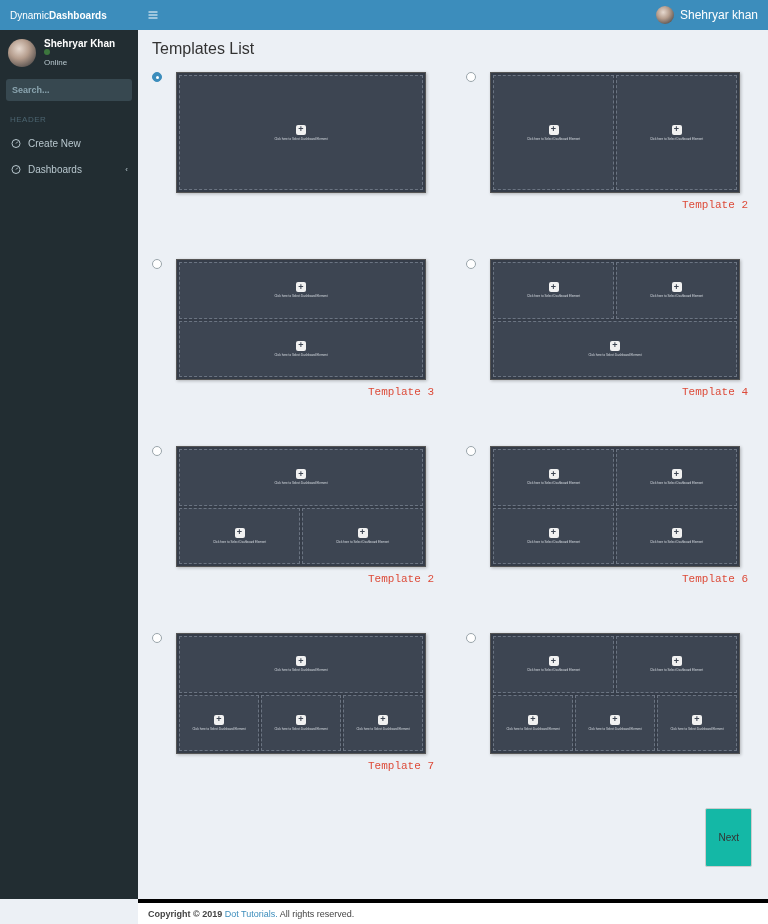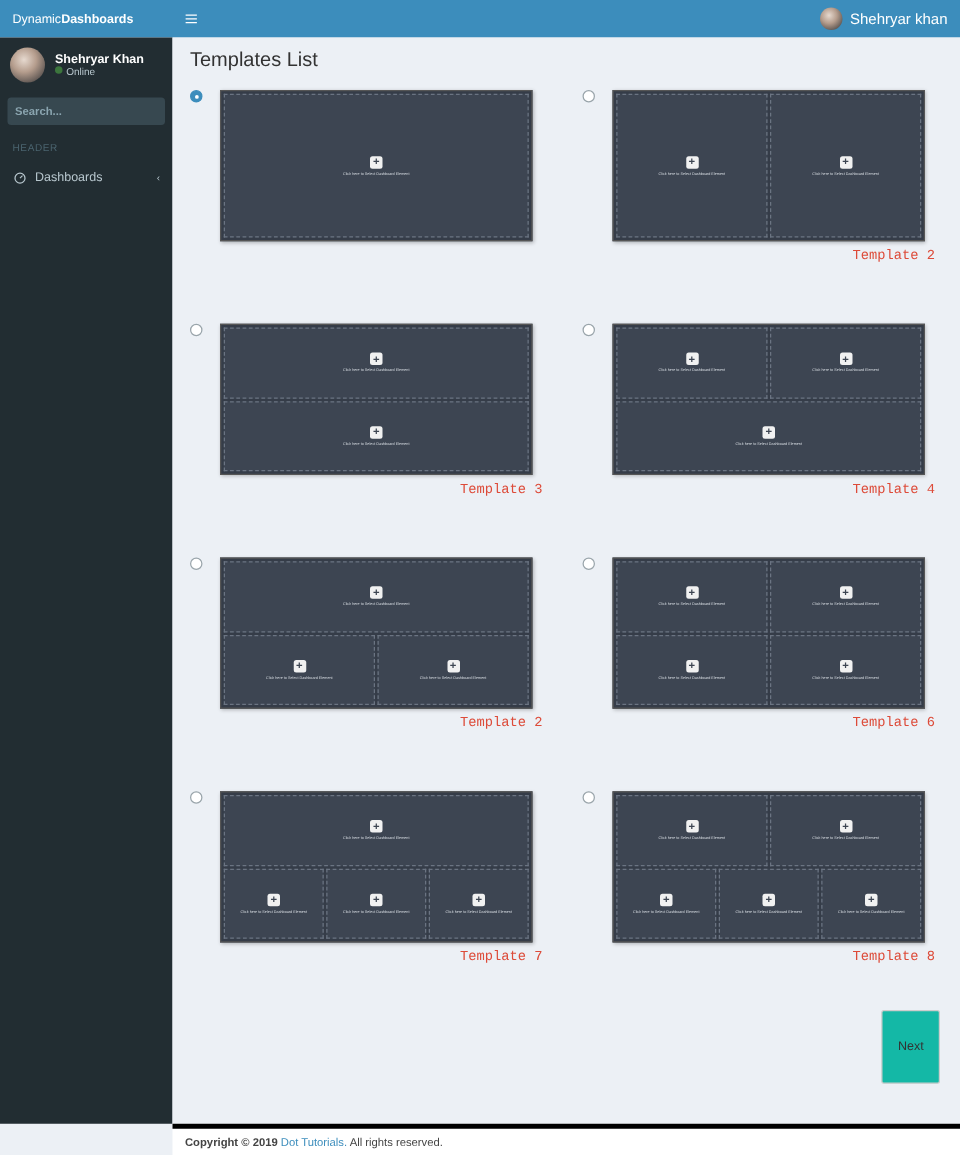--- a/index.html
+++ b/index.html
@@ -65,21 +65,21 @@
     align-items: center;
     gap: 8px;
     padding: 8px;
   }
   .sidebar .avatar-lg {
     width: 28px; height: 28px; border-radius: 50%;
     background: radial-gradient(circle at 40% 35%, #e6d9cf 0%, #b59d8d 40%, #5a5350 80%);
   }
   .sidebar .user-info { display: flex; flex-direction: column; }
   .sidebar .user-info .name { color: #fff; font-weight: 600; font-size: 10px; }
-  .sidebar .user-info .status { color: #b8c7ce; font-size: 8px; display:flex; align-items:flex-start; gap:3px;}
+  .sidebar .user-info .status { color: #b8c7ce; font-size: 8px; display:flex; align-items:flex-start; gap:3px;flex-direction:column;}
   .sidebar .user-info .status .dot { width:6px;height:6px;border-radius:50%;background:#3c763d;display:inline-block; }
   .sidebar .search {
     margin: 4px 6px 8px;
     background: #374850;
     border-radius: 3px;
     display: flex;
     align-items: center;
     height: 22px;
   }
   .sidebar .search input {
@@ -277,20 +277,29 @@
     </div>
   </div>
   <div class="header-label">HEADER</div>
   <div class="nav-item">
     <span class="nav-icon">
       <svg class="ico" viewBox="0 0 24 24" fill="none" stroke="currentColor" stroke-width="2">
           <circle cx="12" cy="13" r="8"></circle>
           <line x1="12" y1="13" x2="16" y2="9"></line>
         </svg>
     </span>
+    <span>Create New</span>
+  </div>
+  <div class="nav-item">
+    <span class="nav-icon">
+      <svg class="ico" viewBox="0 0 24 24" fill="none" stroke="currentColor" stroke-width="2">
+          <circle cx="12" cy="13" r="8"></circle>
+          <line x1="12" y1="13" x2="16" y2="9"></line>
+        </svg>
+    </span>
     <span>Dashboards</span>
     <span class="caret">‹</span>
   </div>
 </div>
 
 <div class="content">
   <h1>Templates List</h1>
   <div class="grid" id="tpl-grid">
       <div class="tpl-item">
         <div class="radio selected"></div>
@@ -454,21 +463,20 @@
             <div class="pcell">
               <div class="plus">+</div>
               <div class="ptxt">Click here to Select Dashboard Element</div>
             </div>
             <div class="pcell">
               <div class="plus">+</div>
               <div class="ptxt">Click here to Select Dashboard Element</div>
             </div>
           </div>
         </div>
-        <div class="tpl-label">Template 8</div>
       </div>
     </div>
   <div class="next-row">
     <button class="next-btn">Next</button>
   </div>
 </div>
 
 <div class="footer">
   <span>
     <b>Copyright © 2019 </b>

